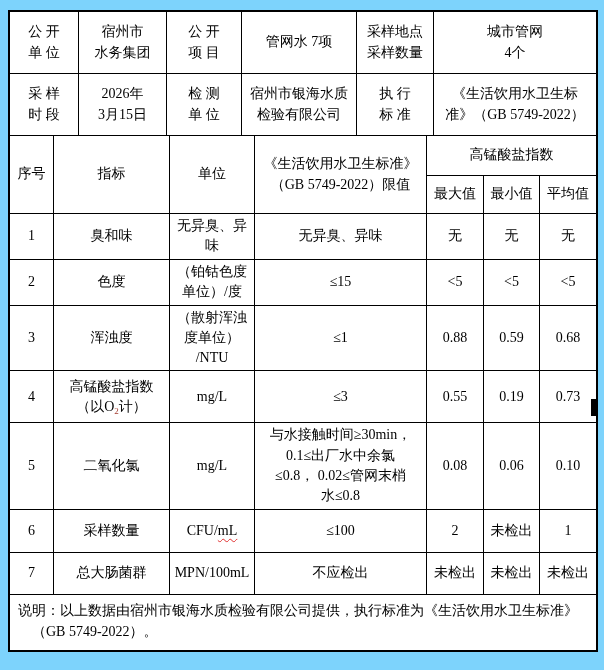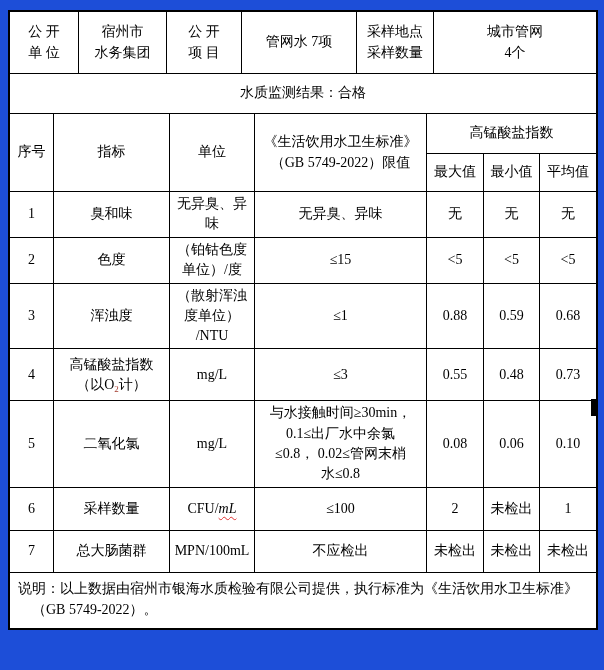--- a/index.html
+++ b/index.html
@@ -1,20 +1,20 @@
 <!DOCTYPE html>
 <html><head>
 <meta charset="utf-8">
 <style>
   html,body { margin:0; padding:0; }
   body {
     width:604px; height:670px; background:#ffffff; overflow:hidden;
     font-family:"Liberation Serif","DejaVu Serif",serif; color:#000;
   }
-  .page { position:relative; width:604px; height:670px; background:#1d4ed8; }
+  .page { position:relative; width:604px; height:670px; background:#7dd3fc; }
   .sheet { position:absolute; left:8px; top:10px; width:588px; border:1px solid #000; background:#fff; }
   table { border-collapse:collapse; table-layout:fixed; width:100%; }
   table + table { margin-top:-1px; }
   td {
     border:1px solid #000; text-align:center; vertical-align:middle;
     white-space:pre-line; padding:2px 3px; font-size:14px; line-height:1.45;
     box-sizing:border-box; overflow:hidden;
   }
   .r-info { height:62px; }
   .r-banner { height:40px; }
@@ -26,21 +26,20 @@
   .rh-52 { height:52px; }
   .rh-78 { height:78px; }
   .rh-43 { height:43px; }
   .r-note { height:46px; }
   .note-cell { text-align:left; padding:5px 8px 7px 8px; line-height:1.55; }
   .sub { font-size:9px; position:relative; top:3px; color:#a33c2e; }
   .wavy {
     text-decoration-line:underline; text-decoration-style:wavy;
     text-decoration-color:#e03131; text-decoration-thickness:1px;
     text-underline-offset:3px;
-    font-style:italic;
   }
   .edge-mark { position:absolute; left:591px; top:399px; width:5px; height:17px; background:#000; }
 </style>
 </head>
 <body>
 
 <div class="page">
   <div class="sheet">
 
     <table>
@@ -59,30 +58,37 @@
         <td>宿州市
 水务集团</td>
         <td>公 开
 项 目</td>
         <td>管网水 7项</td>
         <td>采样地点
 采样数量</td>
         <td>城市管网
 4个</td>
       </tr>
+      <tr class="r-info">
+        <td>采 样
+时 段</td>
+        <td>2026年
+3月15日</td>
+        <td>检 测
+单 位</td>
+        <td>宿州市银海水质
+检验有限公司</td>
+        <td>执 行
+标 准</td>
+        <td>《生活饮用水卫生标
+准》（GB 5749-2022）</td>
+      </tr>
     </tbody>
       </table>
 
-    <table>
-      <tbody>
-          <tr class="r-banner">
-        <td>水质监测结果：合格</td>
-      </tr>
-    </tbody>
-      </table>
 
     <table>
       <colgroup>
         <col style="width:44px">
           <col style="width:116px">
           <col style="width:85px">
         <col style="width:172px">
           <col style="width:57px">
           <col style="width:56px">
           <col style="width:57px">
@@ -135,21 +141,21 @@
         <td>0.59</td>
         <td>0.68</td>
       </tr>
 
       <tr class="rh-52">
         <td>4</td>
         <td><span>高锰酸盐指数</span><br><span>（以O</span><span class="sub">2</span><span>计）</span></td>
         <td>mg/L</td>
         <td>≤3</td>
         <td>0.55</td>
-        <td>0.48</td>
+        <td>0.19</td>
         <td>0.73</td>
       </tr>
 
       <tr class="rh-78">
         <td>5</td>
         <td>二氧化氯</td>
         <td>mg/L</td>
         <td>与水接触时间≥30min，
 0.1≤出厂水中余氯
 ≤0.8， 0.02≤管网末梢

